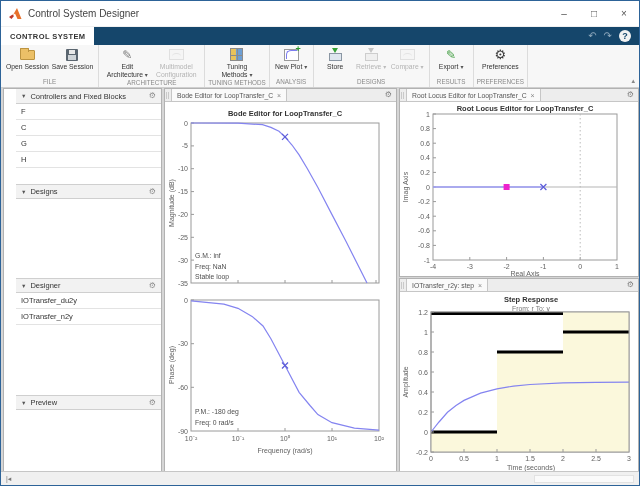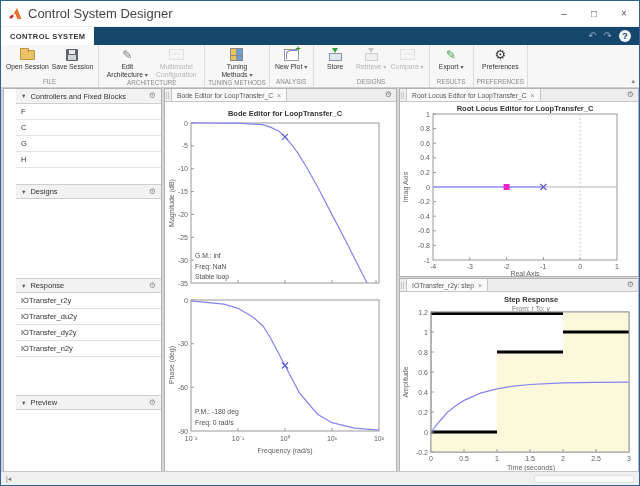--- a/index.html
+++ b/index.html
@@ -4,21 +4,21 @@
 <style>
   * { margin:0; padding:0; box-sizing:border-box; }
   body { font-family:"Liberation Sans", sans-serif; background:#c9c9c9; }
   #window { position:relative; width:640px; height:486px; background:#e2e2e2;
             border:1px solid #2d6398; overflow:hidden; }
 
   
   .titlebar { position:absolute; top:0; left:0; right:0; height:26px; background:#fff;
               display:flex; align-items:center; border-bottom:1px solid #f0f0f0; }
   .titlebar .app-icon { margin:0 6px 0 8px; display:flex; }
-  .titlebar .title { font-size:13px; color:#444; }
+  .titlebar .title { font-size:10px; color:#444; }
   .win-controls { margin-left:auto; display:flex; height:100%; }
   .win-btn { width:30px; height:100%; display:flex; align-items:center; justify-content:center;
              font-size:10px; color:#555; }
 
   
   .ribbontabs { position:absolute; top:26px; left:0; right:0; height:18px; background:#15466b;
                 display:flex; align-items:stretch;gap:12px; }
   .ribbon-tab { background:#fff; color:#333; font-size:7.5px; font-weight:bold;
                 padding:0 9px; display:flex; align-items:center; letter-spacing:.4px; }
   .ribbon-right { margin-left:auto; display:flex; align-items:center; gap:7px; padding-right:8px; }
@@ -274,26 +274,24 @@
         <div class="sb-header">
           <span class="sb-caret">▼</span>
           <span>Designs</span>
           <span class="sb-gear">⚙</span>
         </div>
         <div class="sb-filler"></div>
       </div>
       <div class="sb-section" style="flex:0 0 117px;">
         <div class="sb-header">
           <span class="sb-caret">▼</span>
-          <span>Response</span>
+          <span>Designer</span>
           <span class="sb-gear">⚙</span>
         </div>
-        <div class="sb-item">IOTransfer_r2y</div>
         <div class="sb-item">IOTransfer_du2y</div>
-        <div class="sb-item">IOTransfer_dy2y</div>
         <div class="sb-item">IOTransfer_n2y</div>
         <div class="sb-filler"></div>
       </div>
       <div class="sb-section" style="flex:1;">
         <div class="sb-header">
           <span class="sb-caret">▼</span>
           <span>Preview</span>
           <span class="sb-gear">⚙</span>
         </div>
         <div class="sb-filler"></div>

